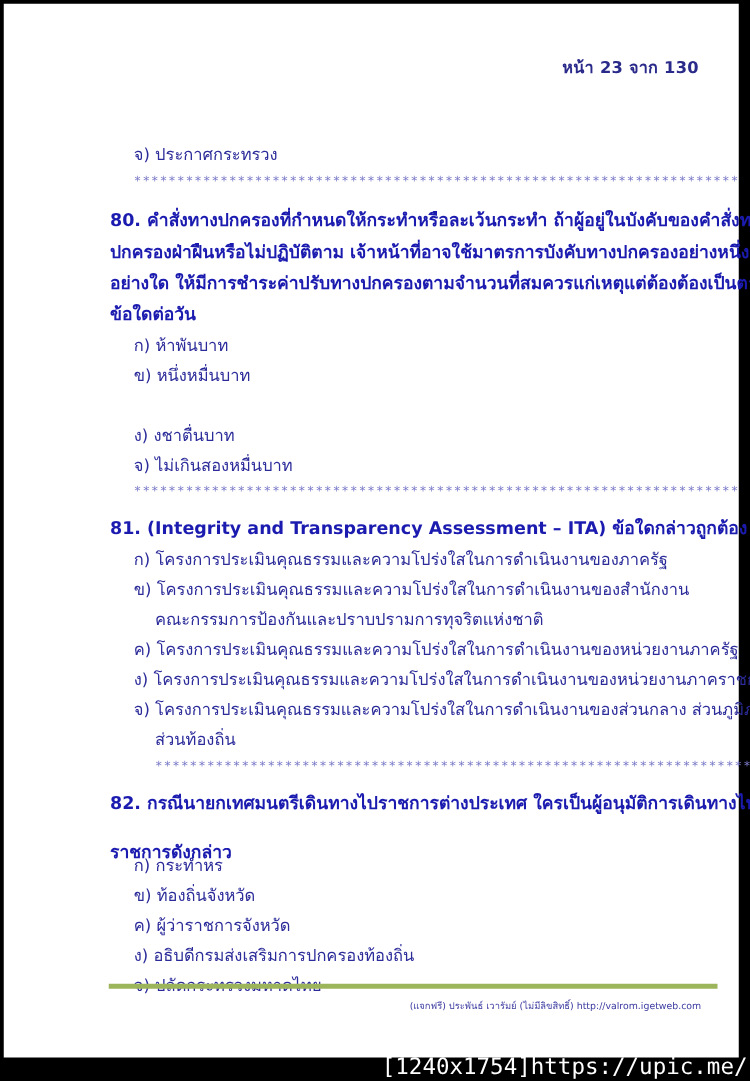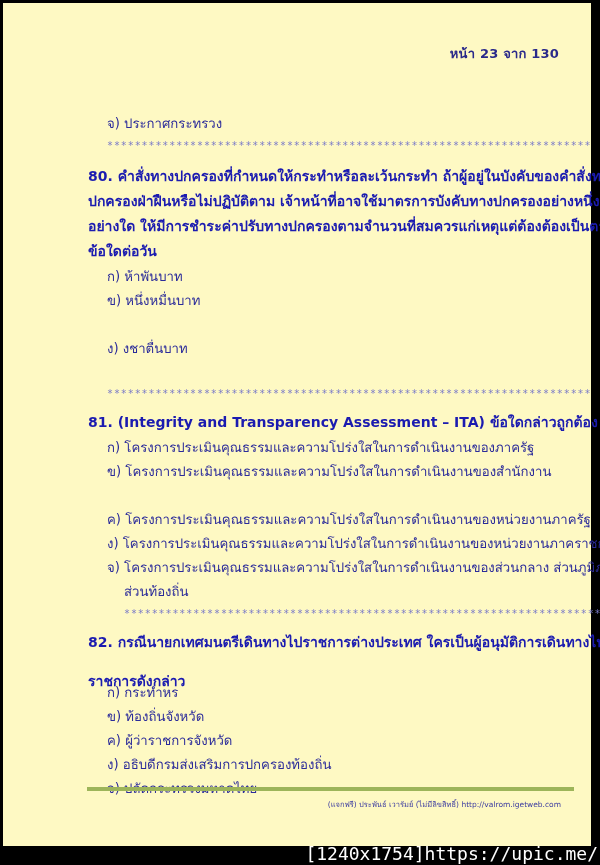--- a/index.html
+++ b/index.html
@@ -1,20 +1,20 @@
 <!DOCTYPE html>
 <html><head>
   <meta charset="utf-8">
   <style>
     * { margin: 0; padding: 0; box-sizing: border-box; }
     html, body { width: 600px; height: 865px; background: #000; overflow: hidden; }
     body { position: relative; font-family: "DejaVu Sans", "Liberation Sans", sans-serif; }
     .page {
       position: absolute; left: 3px; top: 3px; width: 588px; height: 843px;
-      background: #fef9c3;
+      background: #ffffff;
     }
     .page-number {
       position: absolute; right: 32px; top: 40px;
       font-size: 13px; color: #2a2a8a; font-weight: bold; letter-spacing: 0.2px;
     }
     .line { position: absolute; white-space: nowrap; margin-top: 32px; }
     .opt { left: 104px; font-size: 13.2px; color: #2b2b9a; }
     .opt.cont { left: 121px; }
     .q { left: 85px; font-size: 14px; color: #1b1bb0; font-weight: bold; }
     .stars {
@@ -44,25 +44,27 @@
   <div class="line opt" style="top:78px">จ) ประกาศกระทรวง</div>
   <div class="line stars" style="top:105px">**********************************************************************</div>
 
   <div class="line q" style="top:130px">80. คำสั่งทางปกครองที่กำหนดให้กระทำหรือละเว้นกระทำ ถ้าผู้อยู่ในบังคับของคำสั่งทาง</div>
   <div class="line q" style="top:155px">ปกครองฝ่าฝืนหรือไม่ปฏิบัติตาม เจ้าหน้าที่อาจใช้มาตรการบังคับทางปกครองอย่างหนึ่ง</div>
   <div class="line q" style="top:180px">อย่างใด ให้มีการชำระค่าปรับทางปกครองตามจำนวนที่สมควรแก่เหตุแต่ต้องต้องเป็นตาม</div>
   <div class="line q" style="top:205px">ข้อใดต่อวัน</div>
   <div class="line opt" style="top:231px">ก) ห้าพันบาท</div>
   <div class="line opt" style="top:255px">ข) หนึ่งหมื่นบาท</div>
   <div class="line opt" style="top:303px">ง) งชาตื่นบาท</div>
+  <div class="line opt" style="top:327px">จ) ไม่เกินสองหมื่นบาท</div>
   <div class="line stars" style="top:353px">**********************************************************************</div>
 
   <div class="line q" style="top:376px">81. (Integrity and Transparency Assessment – ITA) ข้อใดกล่าวถูกต้อง</div>
   <div class="line opt" style="top:402px">ก) โครงการประเมินคุณธรรมและความโปร่งใสในการดำเนินงานของภาครัฐ</div>
   <div class="line opt" style="top:426px">ข) โครงการประเมินคุณธรรมและความโปร่งใสในการดำเนินงานของสำนักงาน</div>
+  <div class="line opt cont" style="top:450px">คณะกรรมการป้องกันและปราบปรามการทุจริตแห่งชาติ</div>
   <div class="line opt" style="top:474px">ค) โครงการประเมินคุณธรรมและความโปร่งใสในการดำเนินงานของหน่วยงานภาครัฐ</div>
   <div class="line opt" style="top:498px">ง) โครงการประเมินคุณธรรมและความโปร่งใสในการดำเนินงานของหน่วยงานภาคราชการ</div>
   <div class="line opt" style="top:522px">จ) โครงการประเมินคุณธรรมและความโปร่งใสในการดำเนินงานของส่วนกลาง ส่วนภูมิภาค</div>
   <div class="line opt cont" style="top:546px">ส่วนท้องถิ่น</div>
   <div class="line stars s3" style="top:573px">**********************************************************************</div>
 
   <div class="line q" style="top:596px">82. กรณีนายกเทศมนตรีเดินทางไปราชการต่างประเทศ ใครเป็นผู้อนุมัติการเดินทางไป</div>
   <div class="line q" style="top:635px">ราชการดังกล่าว</div>
   <div class="line opt" style="top:647px">ก) กระทำหร</div>
   <div class="line opt" style="top:671px">ข) ท้องถิ่นจังหวัด</div>

